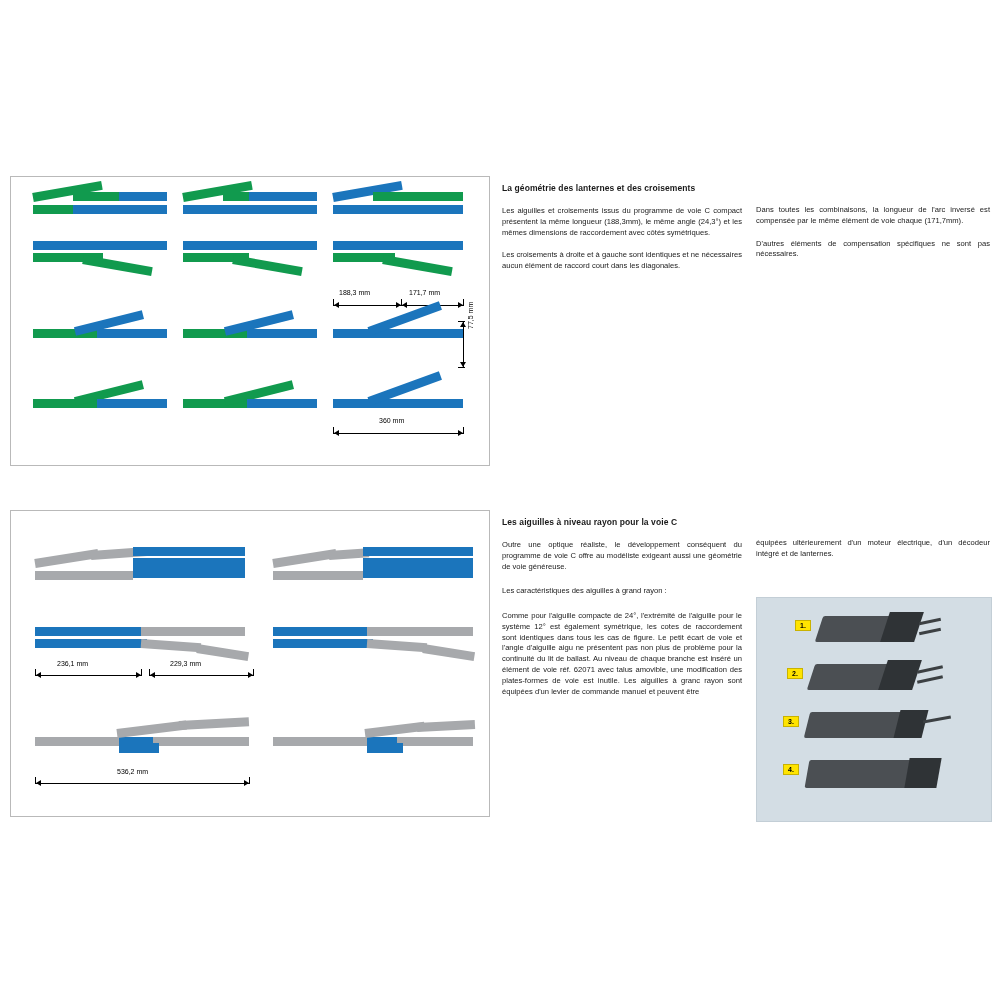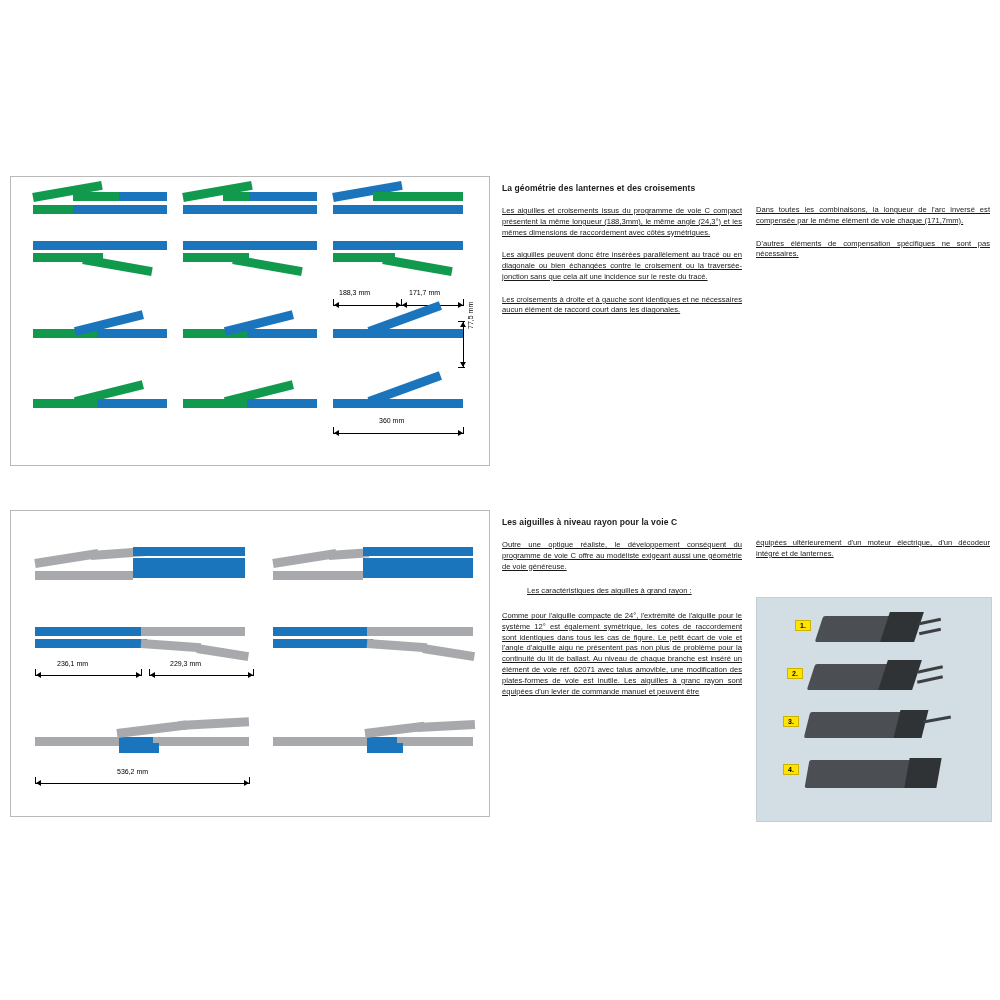--- a/index.html
+++ b/index.html
@@ -11,21 +11,21 @@
   .page{position:absolute;left:0;top:0;width:1000px;height:1000px;}
 
   
   .diagram-box{
     position:absolute;border:1px solid #b9b9b9;background:#ffffff;
   }
   .panel-title{
     font-size:8.5px;font-weight:bold;letter-spacing:.01em;
   }
   .para{
-    font-size:7.6px;line-height:1.42;text-align:justify;color:#1a1a1a;text-decoration:underline;
+    font-size:7.6px;line-height:1.42;text-align:justify;color:#1a1a1a;
   }
   .col{position:absolute;}
 
   
   .tr{position:absolute;}
   .blue{background:#1b75bc;}
   .green{background:#119a4e;}
   .grey{background:#a7a9ac;}
 
   
@@ -137,21 +137,20 @@
     <div class="tick" style="left:322px;top:250px;"></div>
     <div class="tick" style="left:452px;top:250px;"></div>
     <div class="arrowL" style="left:323px;top:253px;"></div>
     <div class="arrowR" style="left:447px;top:253px;"></div>
     <div class="dimlabel" style="left:368px;top:240px;">360 mm</div>
   </div>
 
   <div class="col" style="left:502px;top:183px;width:240px;">
     <div class="panel-title">La géométrie des lanternes et des croisements</div>
     <div class="para" style="margin-top:13px;">Les aiguilles et croisements issus du programme de voie C compact présentent la même longueur (188,3mm), le même angle (24,3°) et les mêmes dimensions de raccordement avec côtés symétriques.</div>
-    <div class="para" style="margin-top:12px;">Les aiguilles peuvent donc être insérées parallèlement au tracé ou en diagonale ou bien échangées contre le croisement ou la traversée-jonction sans que cela ait une incidence sur le reste du tracé.</div>
     <div class="para" style="margin-top:12px;">Les croisements à droite et à gauche sont identiques et ne nécessaires aucun élément de raccord court dans les diagonales.</div>
   </div>
 
   <div class="col" style="left:756px;top:205px;width:234px;">
     <div class="para">Dans toutes les combinaisons, la longueur de l'arc inversé est compensée par le même élément de voie chaque (171,7mm).</div>
     <div class="para" style="margin-top:12px;">D'autres éléments de compensation spécifiques ne sont pas nécessaires.</div>
   </div>
 
   <div class="diagram-box" style="left:10px;top:510px;width:478px;height:305px;">
 
@@ -212,21 +211,21 @@
     <div class="tick" style="left:24px;top:266px;"></div>
     <div class="tick" style="left:238px;top:266px;"></div>
     <div class="arrowL" style="left:25px;top:269px;"></div>
     <div class="arrowR" style="left:233px;top:269px;"></div>
     <div class="dimlabel" style="left:106px;top:257px;">536,2 mm</div>
   </div>
 
   <div class="col" style="left:502px;top:517px;width:240px;">
     <div class="panel-title">Les aiguilles à niveau rayon pour la voie C</div>
     <div class="para" style="margin-top:13px;">Outre une optique réaliste, le développement conséquent du programme de voie C offre au modéliste exigeant aussi une géométrie de voie généreuse.</div>
-    <div class="para" style="margin-top:14px;margin-left:25px;">Les caractéristiques des aiguilles à grand rayon :</div>
+    <div class="para" style="margin-top:14px;">Les caractéristiques des aiguilles à grand rayon :</div>
     <div class="para" style="margin-top:14px;">Comme pour l'aiguille compacte de 24°, l'extrémité de l'aiguille pour le système 12° est également symétrique, les cotes de raccordement sont identiques dans tous les cas de figure. Le petit écart de voie et l'angle d'aiguille aigu ne présentent pas non plus de problème pour la continuité du lit de ballast. Au niveau de chaque branche est inséré un élément de voie réf. 62071 avec talus amovible, une modification des plates-formes de voie est inutile. Les aiguilles à granc rayon sont équipées d'un levier de commande manuel et peuvent être</div>
   </div>
 
   <div class="col" style="left:756px;top:538px;width:234px;">
     <div class="para">équipées ultérieurement d'un moteur électrique, d'un décodeur intégré et de lanternes.</div>
   </div>
 
   <div class="photo" style="left:756px;top:597px;width:234px;width:234px;height:223px;">
 
     <div class="badge" style="left:38px;top:22px;">1.</div>

